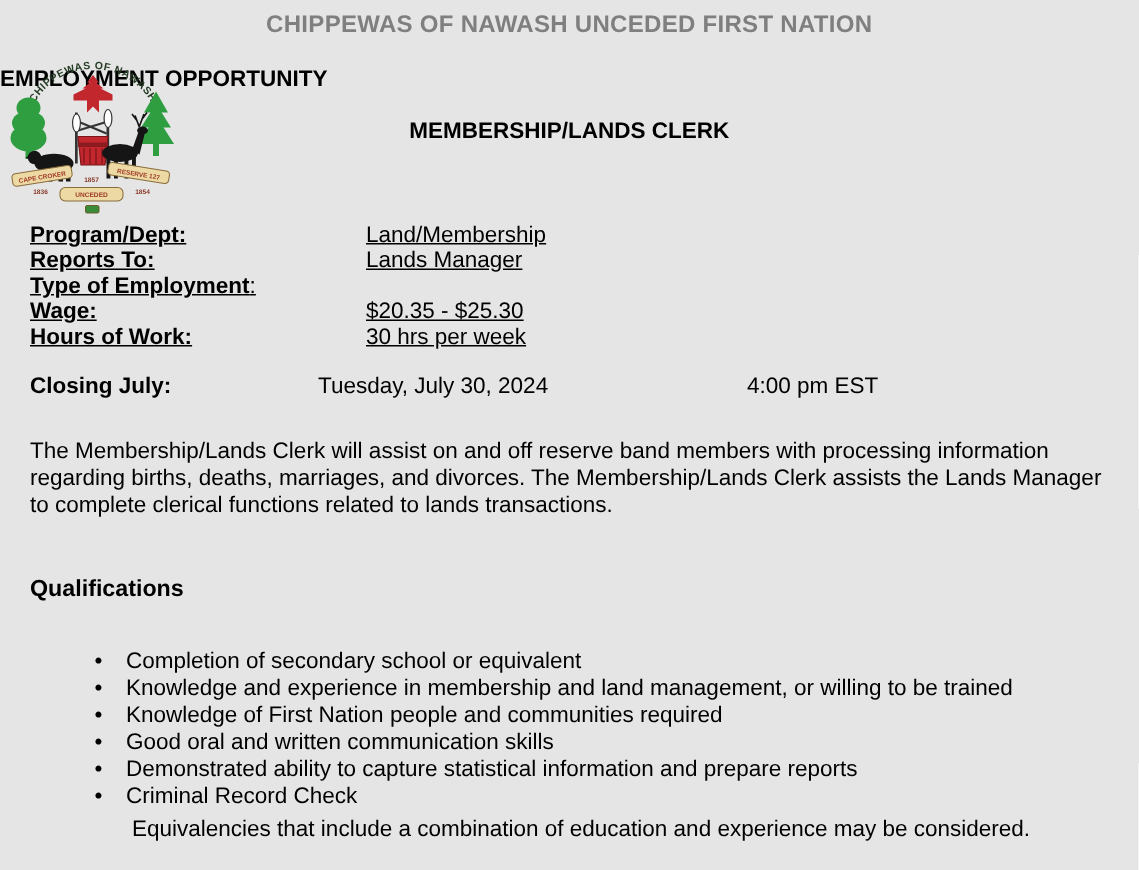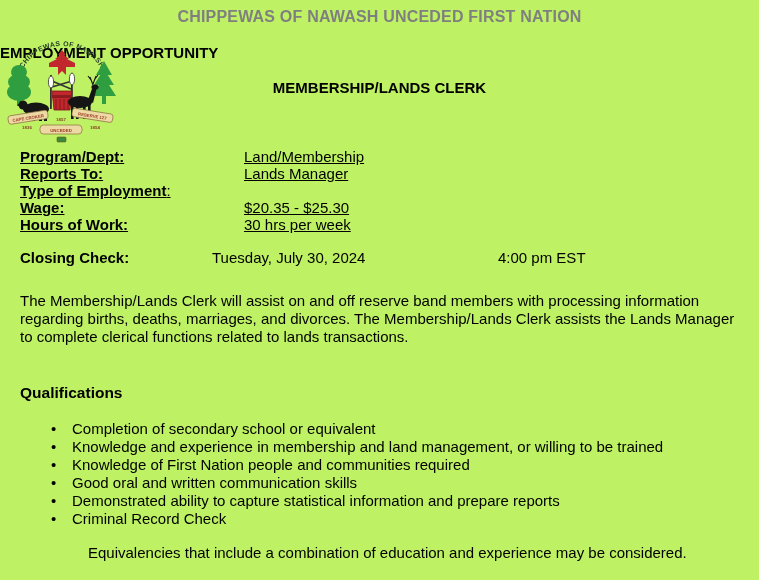--- a/index.html
+++ b/index.html
@@ -1,17 +1,17 @@
 <!DOCTYPE html>
 <html><head>
 <meta charset="utf-8">
 <style>
   html,body{margin:0;padding:0;background:#fff;}
   .page{
-    position:relative;width:759px;height:580px;background:#bef264;
+    position:relative;width:759px;height:580px;background:#e5e5e5;
     font-family:"Liberation Sans",sans-serif;color:#000;overflow:hidden;
   }
   .org-title{
     position:absolute;top:8px;left:0;width:100%;text-align:center;
     font-size:16px;font-weight:700;color:#7f7f7f;letter-spacing:.2px;
   }
   .headline{
     position:absolute;top:44px;left:0;width:100%;text-align:left;
     font-size:15px;font-weight:700;color:#000;
   }
@@ -27,21 +27,21 @@
   .dvalue{font-weight:400;margin-left:32px;}
   .closing{position:absolute;top:249px;left:20px;right:16px;display:flex;font-size:15px;line-height:17px;}
   .closing .dlabel{width:192px;}
   .closing .cdate{width:286px;flex:0 0 auto;}
   .summary{
     position:absolute;top:292px;left:20px;width:724px;
     font-size:15px;line-height:18px;
   }
   .qual-heading{position:absolute;top:384px;left:20px;font-size:15.5px;font-weight:700;text-align:right;}
   .qual-list{
-    position:absolute;top:416px;left:46px;width:695px;margin:4px;padding:0;
+    position:absolute;top:416px;left:46px;width:695px;margin:16px;padding:0;
     list-style:none;font-size:15px;line-height:18px;
   }
   .qual-list li{position:relative;padding-left:22px;}
   .qual-list li::before{content:"\2022";position:absolute;left:1px;top:0;}
   .footer-note{position:absolute;top:544px;left:88px;font-size:15px;}
   .logo text{font-family:"Liberation Sans",sans-serif;font-weight:700;}
 </style>
 </head>
 <body>
 
@@ -148,21 +148,21 @@
       <span class="dlabel"><span>Wage:</span><span class="dsuffix"></span></span>
       <span class="dvalue">$20.35 - $25.30</span>
     </div>
     <div class="drow">
       <span class="dlabel"><span>Hours of Work:</span><span class="dsuffix"></span></span>
       <span class="dvalue">30 hrs per week</span>
     </div>
   </div>
 
   <div class="closing">
-    <span class="dlabel">Closing Check:</span>
+    <span class="dlabel">Closing July:</span>
     <span class="cdate">Tuesday, July 30, 2024</span>
     <span class="ctime">4:00 pm EST</span>
   </div>
 
   <div class="summary">The Membership/Lands Clerk will assist on and off reserve band members with processing information regarding births, deaths, marriages, and divorces. The Membership/Lands Clerk assists the Lands Manager to complete clerical functions related to lands transactions.</div>
 
   <div class="qual-heading">Qualifications</div>
   <ul class="qual-list">
     <li>Completion of secondary school or equivalent</li>
     <li>Knowledge and experience in membership and land management, or willing to be trained</li>

